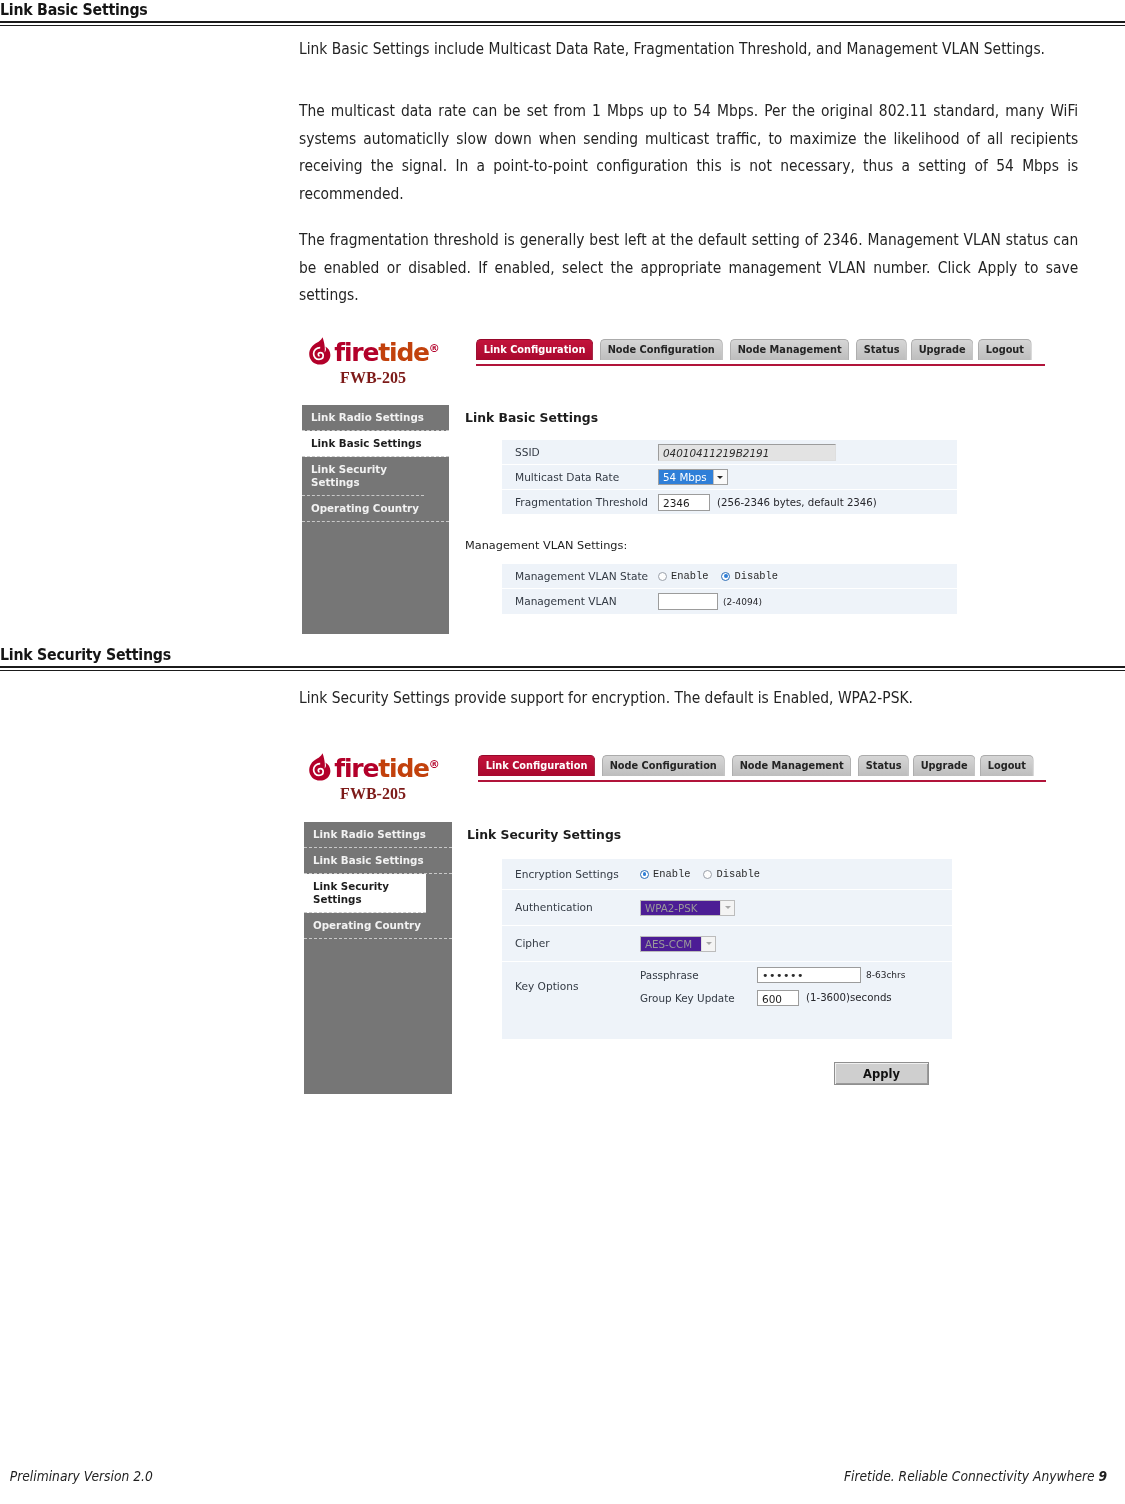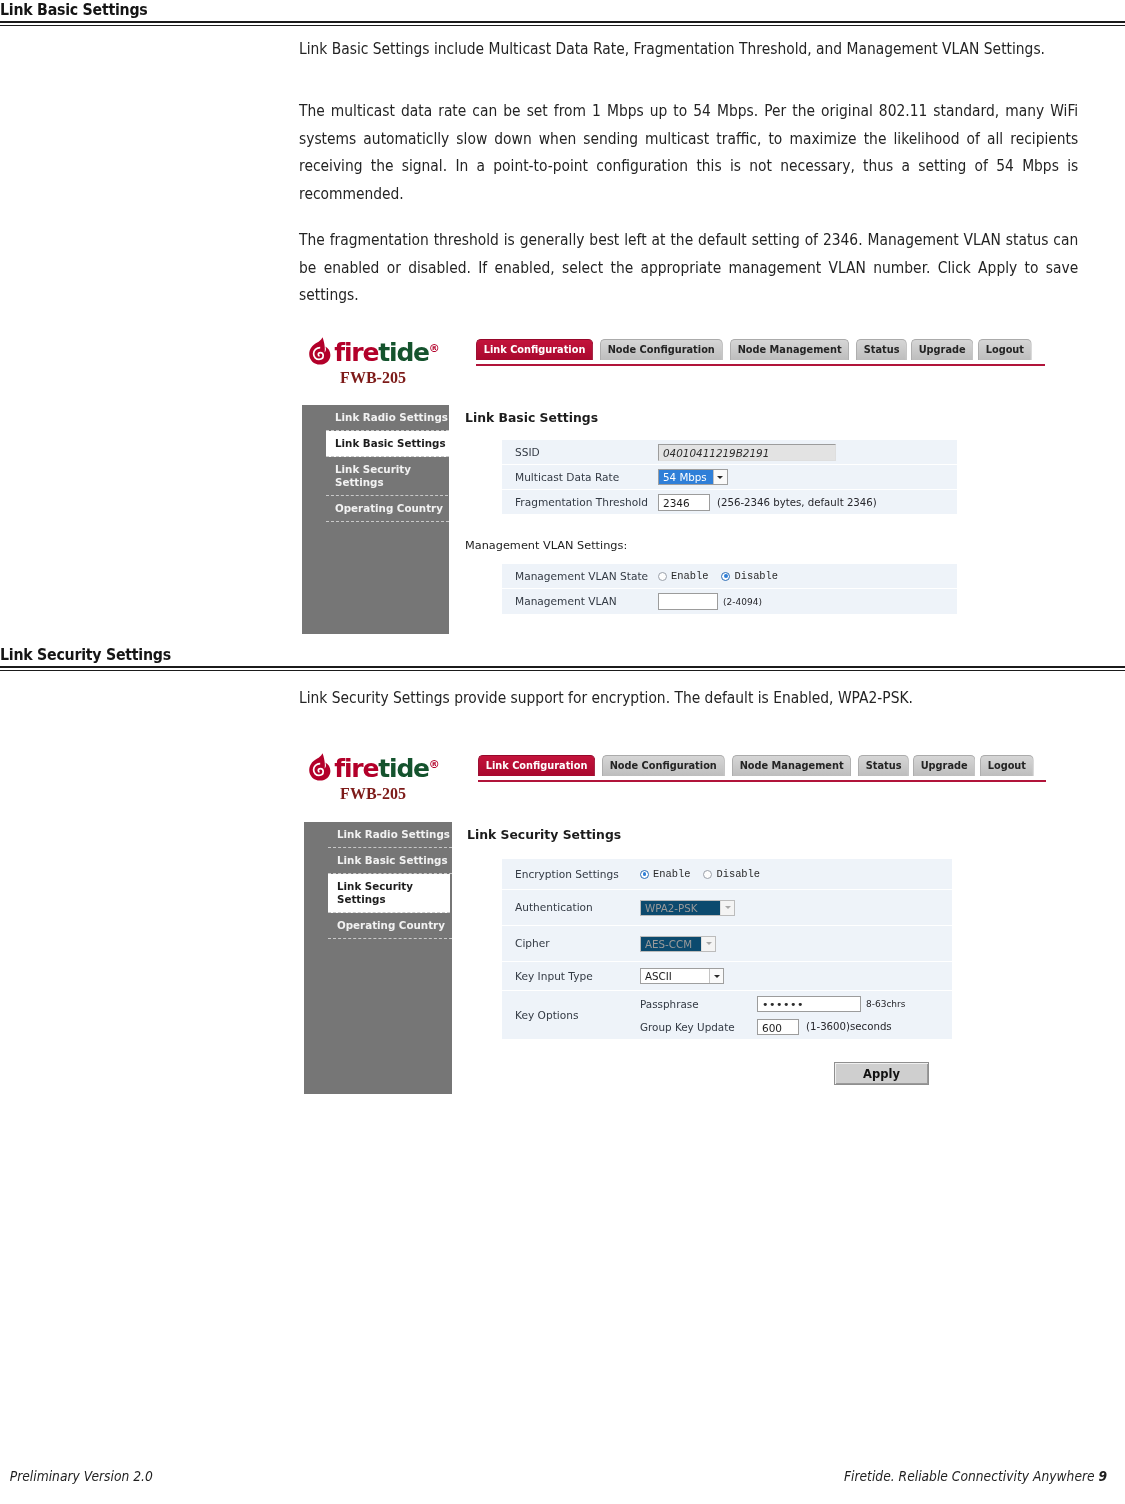--- a/index.html
+++ b/index.html
@@ -86,21 +86,21 @@
   }
   .brand-word {
     font-family: "DejaVu Sans", sans-serif;
     font-weight: bold;
     font-size: 25px;
     letter-spacing: -1.2px;
     line-height: 26px;
     white-space: nowrap;
   }
   .brand-word .w-fire { color: #b3002a; }
-  .brand-word .w-tide { color: #14532d; }
+  .brand-word .w-tide { color: #c2410c; }
   .brand-word .w-reg {
     color: #b3002a;
     font-size: 11px;
     vertical-align: super;
   }
   .brand-model {
     font-family: "Liberation Serif", serif;
     font-weight: bold;
     font-size: 16px;
     color: #7d1a18;
@@ -150,21 +150,20 @@
   }
   .sidemenu .mi {
     font-family: "DejaVu Sans", sans-serif;
     font-weight: bold;
     font-size: 10.3px;
     color: #f2f2f2;
     padding: 6px 0 6px 9px;
     line-height: 13px;
     border-bottom: 1px dashed #c9c9c9;
     box-sizing: border-box;
-    margin-left: 24px;
   }
   .sidemenu .mi.active {
     background: #ffffff;
     color: #1d1d1d;
   }
 
   
   .panel-title {
     position: absolute;
     font-family: "DejaVu Sans", sans-serif;
@@ -266,21 +265,21 @@
   }
   .sel .sel-arrow {
     width: 13px;
     height: 14px;
     display: flex;
     align-items: center;
     justify-content: center;
     border-left: 1px solid #c4c4c4;
     background: #fafafa;
   }
-  .sel.dim { border-color: #bcbcbc; background: #0c4a6e; }
+  .sel.dim { border-color: #bcbcbc; background: #4c1d95; }
   .sel.dim .sel-val { color: #9a9a9a; }
   .sel.dim .sel-arrow { border-left-color: #e0e0e0; background: #f4f4f4; }
   .caret {
     width: 0; height: 0;
     border-left: 3.2px solid transparent;
     border-right: 3.2px solid transparent;
     border-top: 3.8px solid #2a2a2a;
   }
   .caret.dim { border-top-color: #a8a8a8; }
 
@@ -544,31 +543,20 @@
           </div>
         </div>
       </div>
       <div class="frow" style="height:36px;">
         <div class="flabel" style="width:125px;">Cipher</div>
         <div class="fctl">
           <div class="sel dim" style="width:76px;">
             <span class="sel-val">AES-CCM</span>
             <span class="sel-arrow" style="margin-left:auto;">
                 <span class="caret dim"></span>
-              </span>
-          </div>
-        </div>
-      </div>
-      <div class="frow" style="height:29px;">
-        <div class="flabel" style="width:125px;">Key Input Type</div>
-        <div class="fctl">
-          <div class="sel" style="width:84px;">
-            <span class="sel-val">ASCII</span>
-            <span class="sel-arrow" style="margin-left:auto;">
-                <span class="caret"></span>
               </span>
           </div>
         </div>
       </div>
       <div class="frow" style="height:48px;">
         <div class="flabel" style="width:125px;">Key Options</div>
         <div class="fctl">
           <div class="ko-grid">
             <div class="ko-line" style="height:23px;">
               <span class="ko-name">Passphrase</span>

